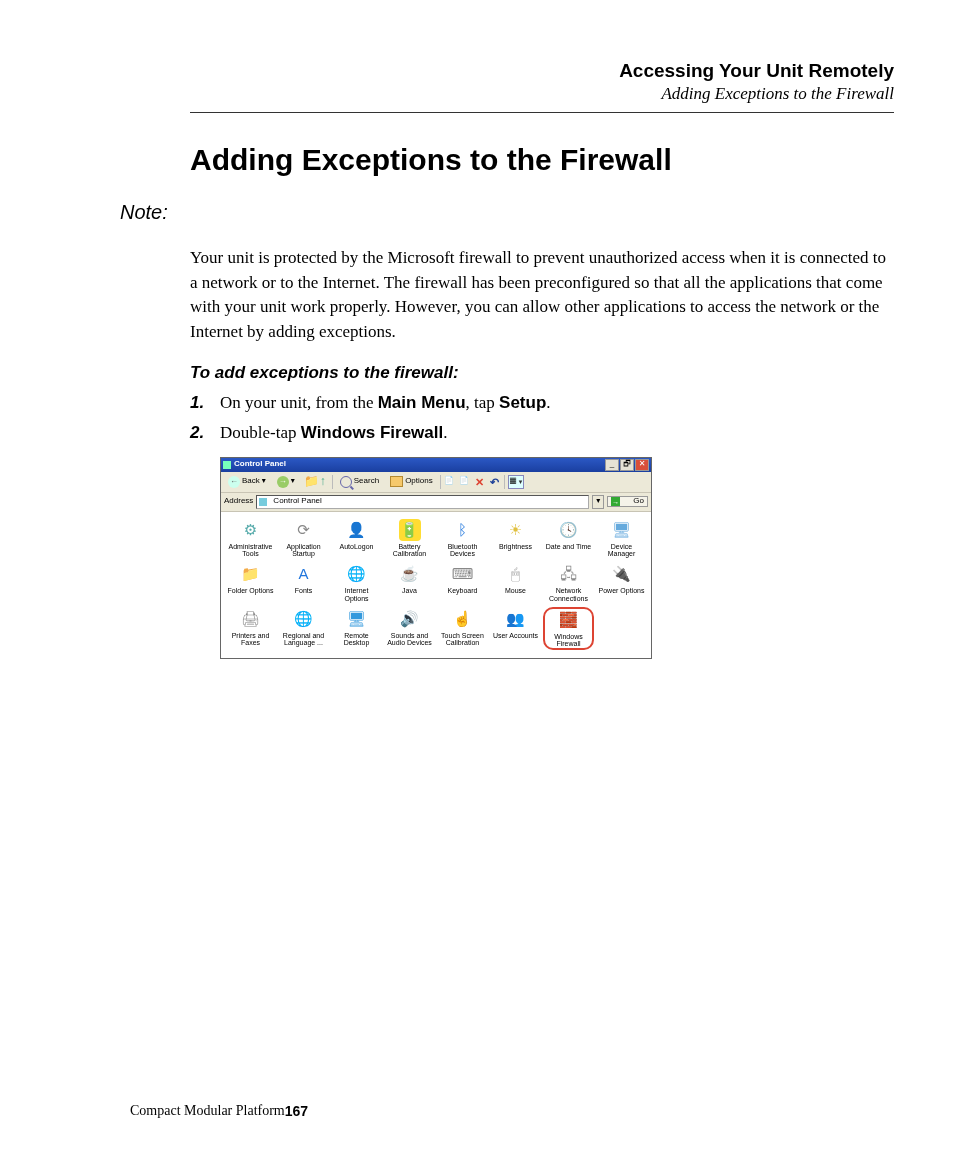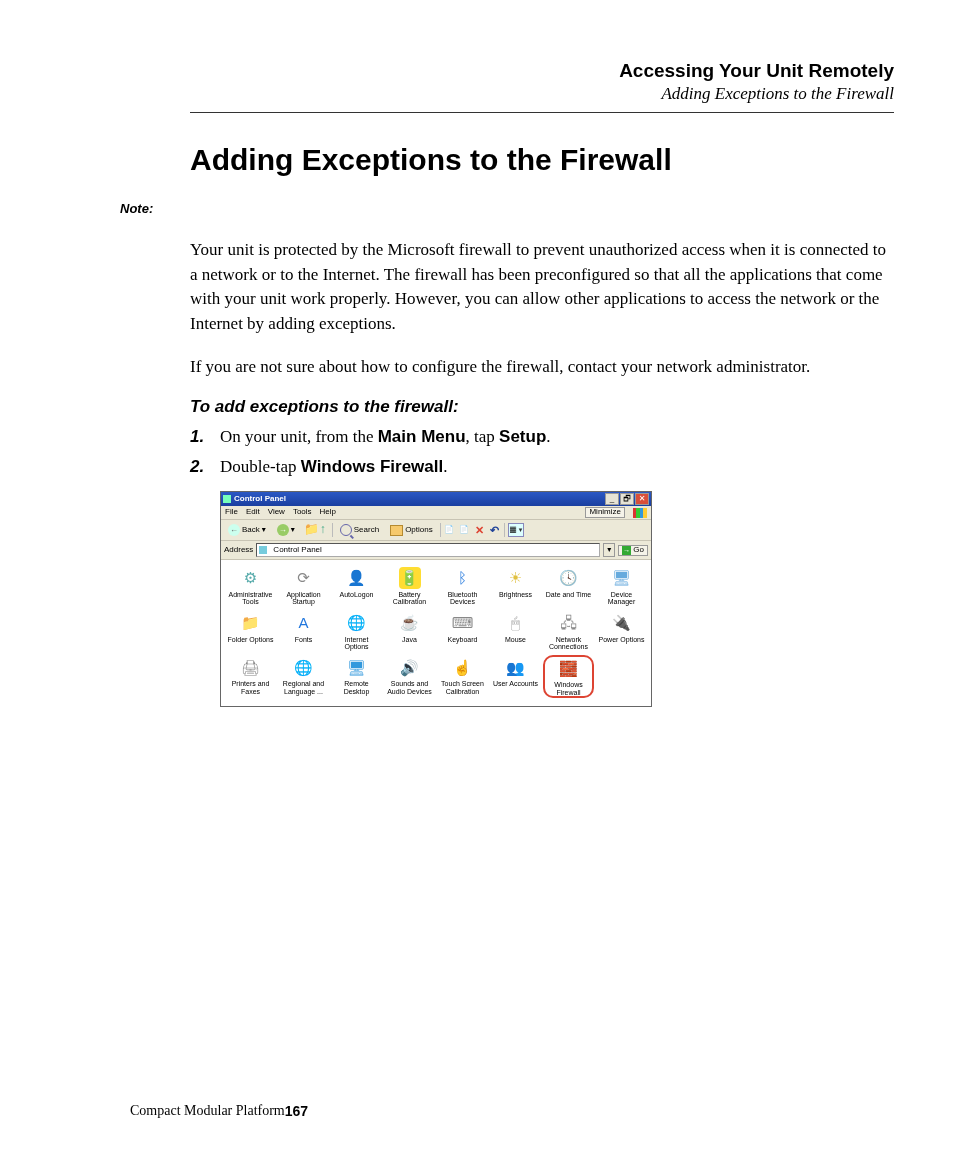--- a/index.html
+++ b/index.html
@@ -49,23 +49,23 @@
     font-size: 30px;
     margin: 0 0 24px 0;
   }
   .note-row {
     display: flex;
     margin-bottom: 22px;
     margin-left: -70px;
   }
   .note-label {
     font-family: Arial, Helvetica, sans-serif;
-    font-weight: bold;
+    font-weight: normal;
     font-style: italic;
-    font-size: 13px;
+    font-size: 20px;
     width: 70px;
     flex: none;
   }
   .note-text {
     font-style: italic;
     font-size: 17px;
   }
   .para {
     font-size: 17px;
     line-height: 1.45;
@@ -183,21 +183,21 @@
     display: flex; align-items: center; gap: 3px;
     padding: 2px 3px; background: #ece9d8;
     border-bottom: 1px solid #c8c4b4;
   }
   .cp-addr-field {
     flex: 1; background: #fff; border: 1px inset #aaa;
     height: 12px; display: flex; align-items: center; padding: 0 2px; gap: 3px;
   }
   .cp-addr-drop { width:10px; height:12px; background:#ece9d8; border:1px solid #999; display:flex; align-items:center; justify-content:center; }
   .cp-go {
-    display: inline-flex; align-items: center; gap: 2px;
+    display: inline-flex; align-items: center; gap: 13px;
     border: 1px solid #999; padding: 0 3px; background:#f5f3e9;
   }
   .cp-go-ico { width:9px; height:9px; background:#3a3; color:#fff; display:inline-flex; align-items:center; justify-content:center; font-size:7px; }
 
   .cp-body {
     background: #fff;
     padding: 6px 4px 8px 4px;
   }
   .cp-grid {
     display: grid;
@@ -257,21 +257,20 @@
   <hr class="hr">
 
   <div class="content">
     <h1 class="h1">Adding Exceptions to the Firewall</h1>
 
     <div class="note-row">
       <div class="note-label">Note:</div>
     </div>
 
     <p class="para">Your unit is protected by the Microsoft firewall to prevent unauthorized access when it is connected to a network or to the Internet. The firewall has been preconfigured so that all the applications that come with your unit work properly. However, you can allow other applications to access the network or the Internet by adding exceptions.</p>
-    <p class="para">If you are not sure about how to configure the firewall, contact your network administrator.</p>
 
     <p class="proc-title">To add exceptions to the firewall:</p>
 
     <div class="step">
       <div class="step-num">1.</div>
       <div class="step-text">
         <span>On your unit, from the </span><b>Main Menu</b><span>, tap </span><b>Setup</b><span>.</span>
       </div>
     </div>
 
@@ -286,30 +285,20 @@
       <div class="cp-window">
 
         <div class="cp-titlebar">
           <span class="cp-title-icon"></span>
           <span class="cp-title-text">Control Panel</span>
           <span class="cp-title-btn">_</span>
           <span class="cp-title-btn">🗗</span>
           <span class="cp-title-btn cp-title-close">✕</span>
         </div>
 
-        <div class="cp-menubar">
-          <span>File</span>
-          <span>Edit</span>
-          <span>View</span>
-          <span>Tools</span>
-          <span>Help</span>
-          <span class="spacer"></span>
-          <span class="cp-minlabel">Minimize</span>
-          <span class="cp-winflag"></span>
-        </div>
 
         <div class="cp-toolbar">
           <span class="tb-btn tb-back">
             <span class="tb-ico">←</span>
             <span>Back</span> ▾
           </span>
           <span class="tb-btn tb-fwd">
             <span class="tb-ico">→</span> ▾
           </span>
           <span class="tb-up">📁↑</span>

